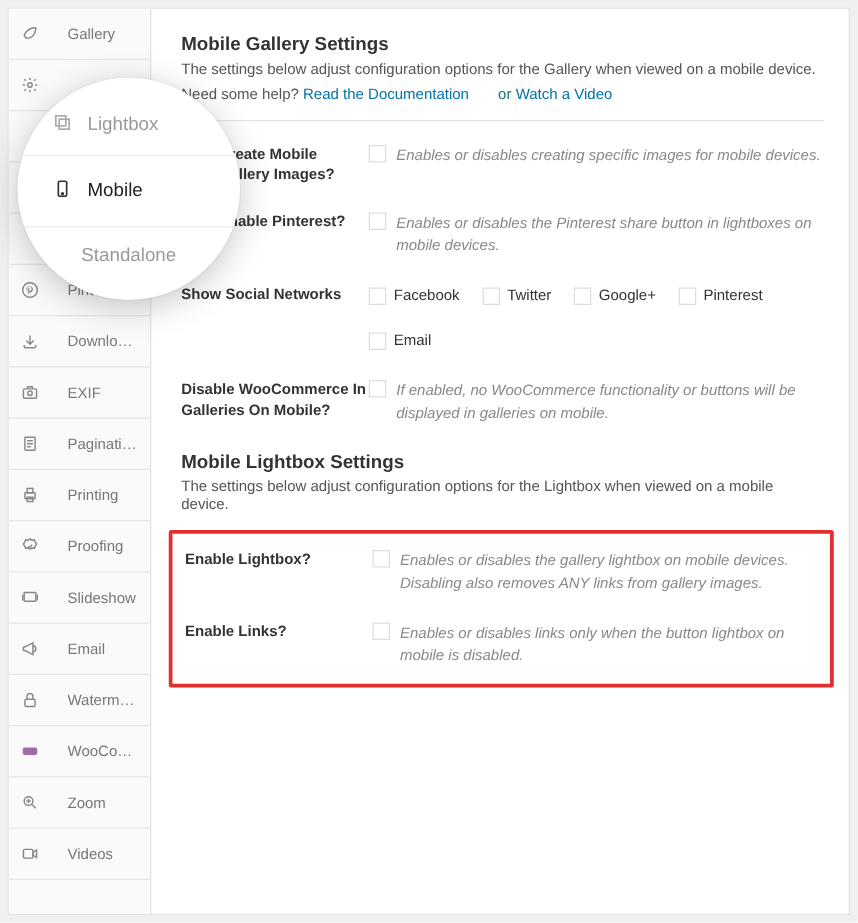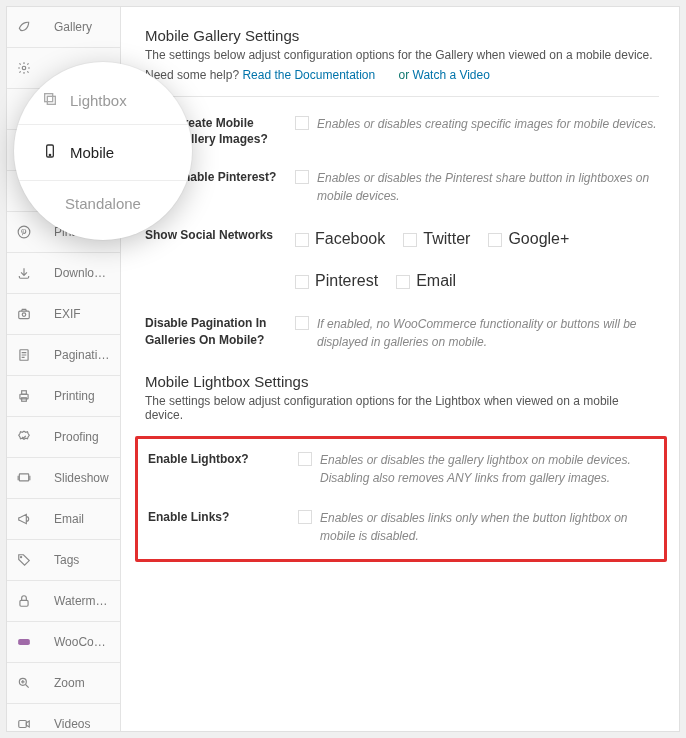--- a/index.html
+++ b/index.html
@@ -44,21 +44,21 @@
   .sidebar-item .label { white-space: nowrap; overflow: hidden; text-overflow: ellipsis; }
 
   .main {
     flex: 1;
     padding: 20px 20px 20px 24px;
     overflow: hidden;
     position: relative;
   }
   .section-title {
     font-size: 15px;
-    font-weight: 400;
+    font-weight: 700;
     color: #333;
     margin-bottom: 4px;
   }
   .section-sub {
     font-size: 12px;
     color: #555;
     margin-bottom: 6px;
   }
   .section-sub a { color: #0073aa; text-decoration: none; }
   .section-sub .or { color: #0f766e; padding-left: 20px; }
@@ -98,21 +98,21 @@
     display: flex;
     gap: 18px;
     flex-wrap: wrap;
     font-style: normal;
     color: #333;
   }
   .inline-check-item {
     display: flex;
     align-items: center;
     gap: 6px;
-    font-size: 16px;
+    font-size: 12px;
   }
 
   .highlight-box {
     border: 3px solid #e22e2e;
     border-radius: 2px;
     padding: 12px 10px 2px;
     margin-top: 14px;
     margin-left: -10px;
     margin-right: -8px;
   }
@@ -244,29 +244,20 @@
             <svg viewBox="0 0 24 24" fill="none" stroke="#888" stroke-width="2">
               <path d="M3 10v4l3 1 10 5V4L6 9z"></path>
               <path d="M16 8a4 4 0 0 1 0 8"></path>
             </svg>
           </span>
         <span class="label">Email</span>
       </div>
       <div class="sidebar-item">
         <span class="icon">
             <svg viewBox="0 0 24 24" fill="none" stroke="#888" stroke-width="2">
-              <path d="M3 3h8l10 10-8 8L3 11z"></path>
-              <circle cx="7" cy="7" r="1"></circle>
-            </svg>
-          </span>
-        <span class="label">Tags</span>
-      </div>
-      <div class="sidebar-item">
-        <span class="icon">
-            <svg viewBox="0 0 24 24" fill="none" stroke="#888" stroke-width="2">
               <rect x="5" y="11" width="14" height="10" rx="2"></rect>
               <path d="M8 11V7a4 4 0 0 1 8 0v4"></path>
             </svg>
           </span>
         <span class="label">Watermarking</span>
       </div>
       <div class="sidebar-item">
         <span class="icon">
             <svg viewBox="0 0 24 24">
               <rect x="2" y="7" width="20" height="10" rx="3" fill="#a06aa8"></rect>
@@ -340,21 +331,21 @@
               </div>
             <div class="inline-check-item">
                 <span class="checkbox"></span>
                 <span>Email</span>
               </div>
           </div>
         </div>
       </div>
 
       <div class="row">
-        <div class="label-col">Disable Pagination In Galleries On Mobile?</div>
+        <div class="label-col">Disable WooCommerce In Galleries On Mobile?</div>
         <div class="field-col">
           <span class="checkbox"></span>
           <span>If enabled, no WooCommerce functionality or buttons will be displayed in galleries on mobile.</span>
         </div>
       </div>
 
       <h2 class="section-title" style="margin-top:16px;">Mobile Lightbox Settings</h2>
       <p class="section-sub">The settings below adjust configuration options for the Lightbox when viewed on a mobile device.</p>
 
       <div class="highlight-box">

